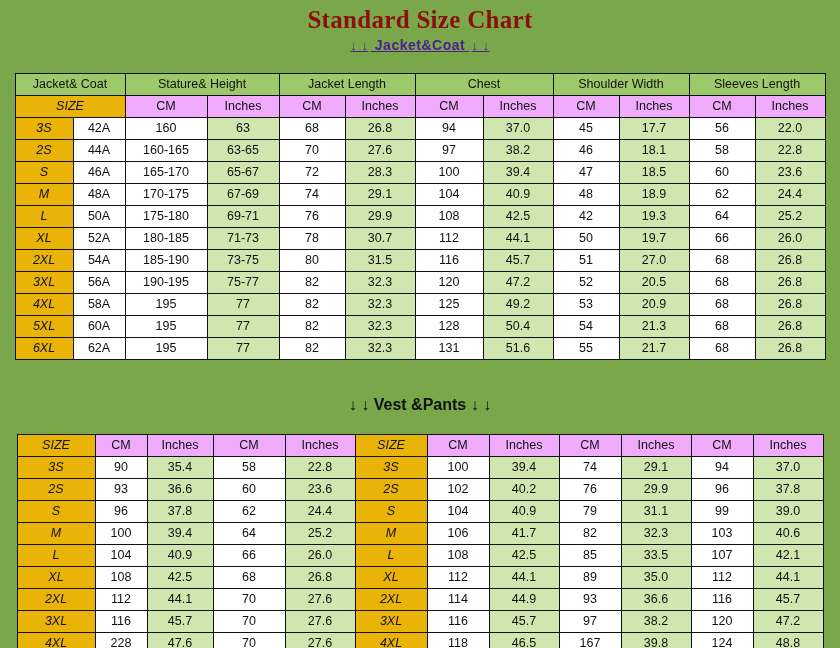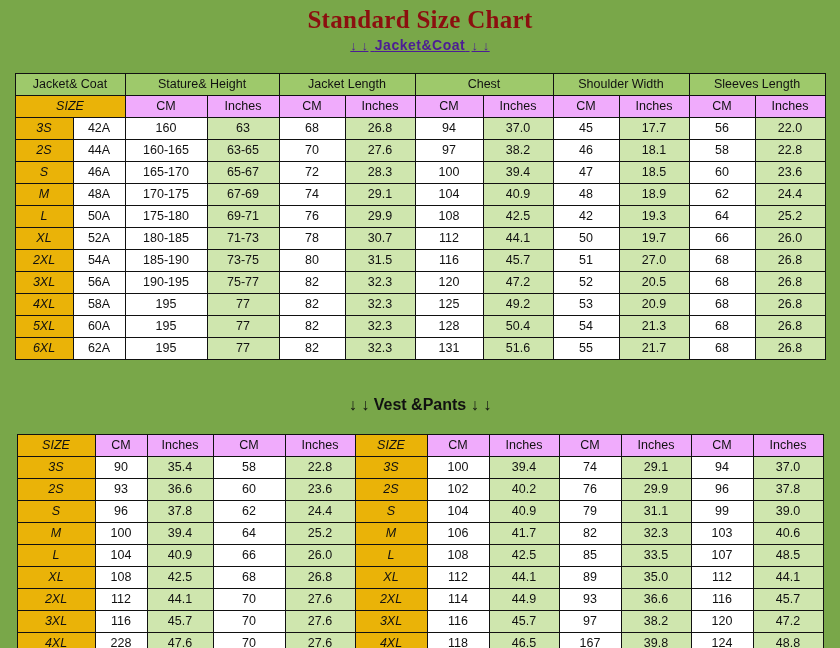--- a/index.html
+++ b/index.html
@@ -403,21 +403,21 @@
           <td class="cell-white">104</td>
           <td class="cell-green">40.9</td>
           <td class="cell-white">66</td>
           <td class="cell-green">26.0</td>
           <td class="sizelabel">L</td>
           <td class="cell-white">108</td>
           <td class="cell-green">42.5</td>
           <td class="cell-white">85</td>
           <td class="cell-green">33.5</td>
           <td class="cell-white">107</td>
-          <td class="cell-green">48.5</td>
+          <td class="cell-green">42.1</td>
         </tr>
         <tr>
           <td class="sizelabel">XL</td>
           <td class="cell-white">108</td>
           <td class="cell-green">42.5</td>
           <td class="cell-white">68</td>
           <td class="cell-green">26.8</td>
           <td class="sizelabel">XL</td>
           <td class="cell-white">112</td>
           <td class="cell-green">44.1</td>

